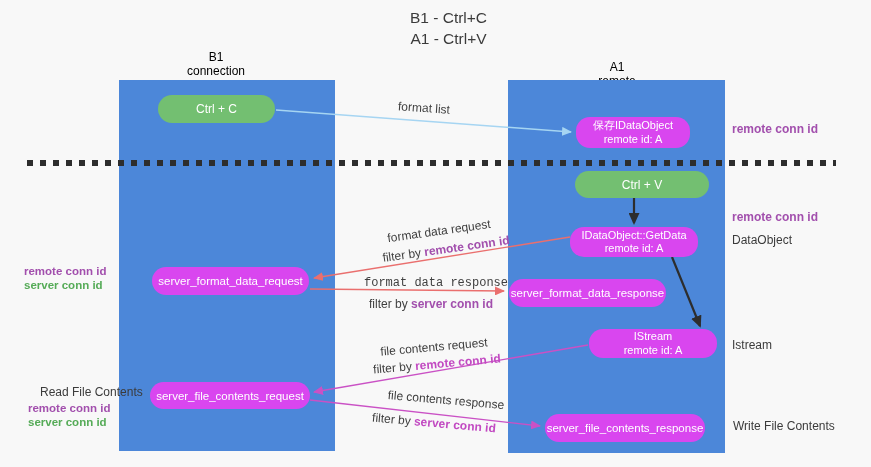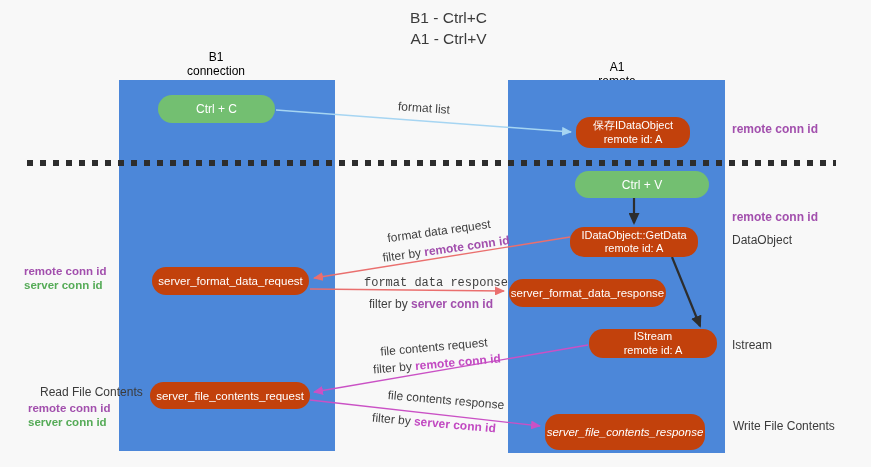--- a/index.html
+++ b/index.html
@@ -6,21 +6,21 @@
   body{font-family:"Liberation Sans", sans-serif;background:#f8f8f8;}
   .canvas{position:relative;width:871px;height:467px;background:#f8f8f8;overflow:hidden;}
   .title{position:absolute;left:13px;top:7px;width:871px;text-align:center;
          font-size:15.5px;line-height:21px;color:#3b3b3b;}
   .col-header{position:absolute;width:140px;text-align:center;font-size:12px;line-height:14px;color:#000000;}
   .lifeline{position:absolute;background:#4c87d9;}
   .divider{position:absolute;left:27px;top:160px;width:809px;height:6px;
            background:repeating-linear-gradient(to right,#2d2d2d 0,#2d2d2d 6px,transparent 6px,transparent 13px);}
   .box{position:absolute;display:flex;flex-direction:column;justify-content:center;align-items:center;
        color:#fff;text-align:center;border-radius:14px;}
-  .box.orange{background:#c2410c;}
+  .box.orange{background:#d946ef;}
   .box.green{background:#73bf71;}
   .box .l1,.box .l2{line-height:13.5px;font-size:11px;}
   .box.single{font-size:11.5px;}
   .flow-label{position:absolute;font-size:12px;color:#3f3f3f;white-space:nowrap;}
   .ann{position:absolute;font-size:12px;color:#3b3b3b;white-space:nowrap;line-height:14px;}
   .hl-purple{color:#a24fad;font-weight:bold;}
   .hl-magenta{color:#c24ac2;font-weight:bold;}
   .hl-green{color:#55ab57;font-weight:bold;}
   .ann.small{font-size:11.5px;line-height:13.5px;}
   svg.arrows{position:absolute;left:0;top:0;pointer-events:none;}
@@ -101,21 +101,21 @@
 
   <div class="box orange" style="left:589px;top:329px;width:128px;height:29px;">
     <div class="l1">IStream</div>
     <div class="l2">remote id: A</div>
   </div>
 
   <div class="box orange single" style="left:150px;top:382px;width:160px;height:27px;">
     <div>server_file_contents_request</div>
   </div>
 
-  <div class="box orange single" style="left:545px;top:414px;width:160px;height:36px;font-style:italic;">
+  <div class="box orange single" style="left:545px;top:414px;width:160px;height:28px;">
     <div>server_file_contents_response</div>
   </div>
 
   <div class="flow-label" style="left:424px;top:108px;transform:translate(-50%,-50%) rotate(4deg);">format list</div>
 
   <div class="flow-label" style="left:439px;top:231px;transform:translate(-50%,-50%) rotate(-8deg);">format data request</div>
   <div class="flow-label" style="left:446px;top:249px;transform:translate(-50%,-50%) rotate(-8deg);"><span>filter by </span><span class="hl-purple">remote conn id</span></div>
 
   <div class="flow-label" style="left:436px;top:283px;transform:translate(-50%,-50%);font-family:Liberation Mono, monospace;">format data response</div>
   <div class="flow-label" style="left:431px;top:304px;transform:translate(-50%,-50%);"><span>filter by </span><span class="hl-purple">server conn id</span></div>

